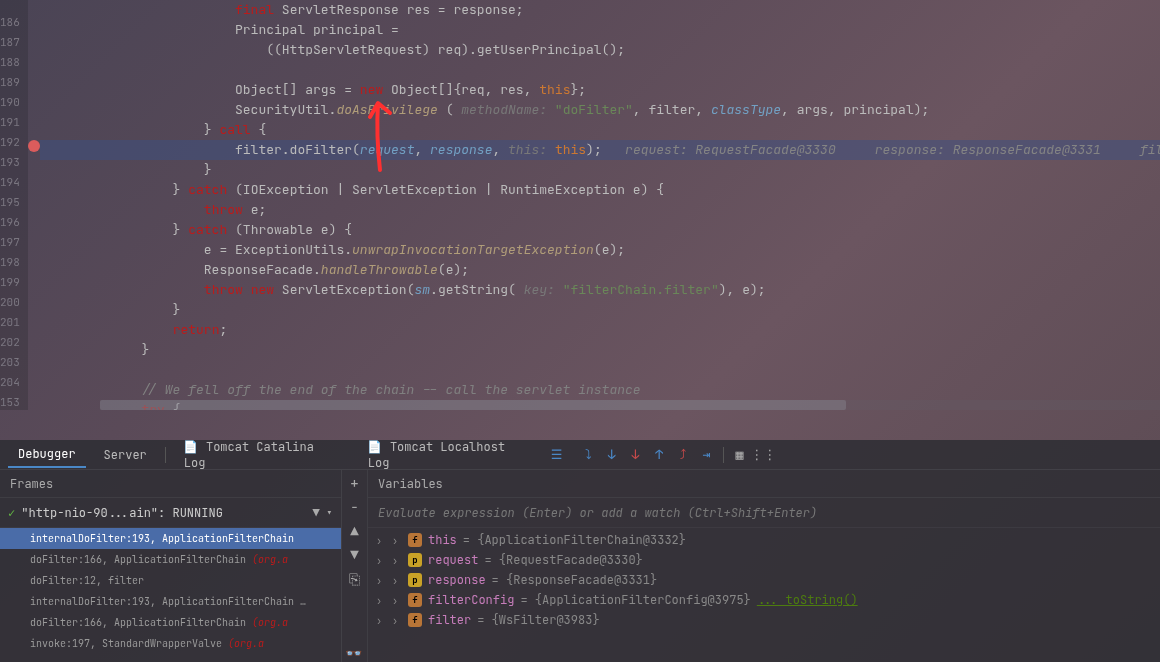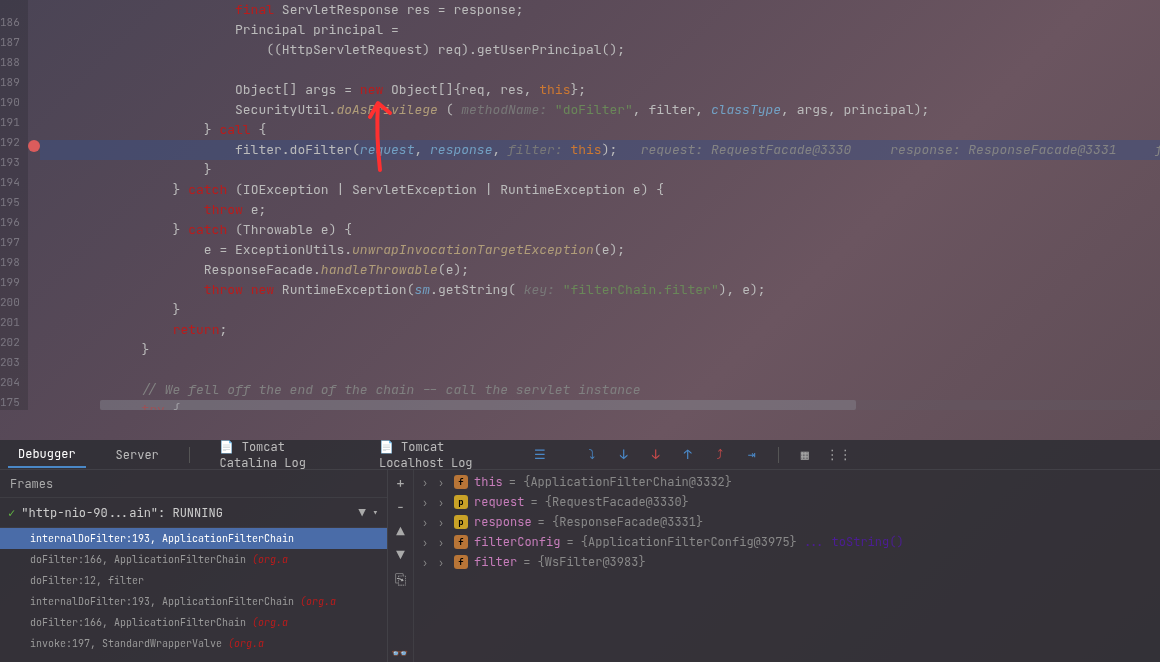--- a/index.html
+++ b/index.html
@@ -17,47 +17,47 @@
 .kw{color:#b91c1c}
 .str{color:#6a8759}
 .comment{color:#808080;font-style:italic}
 .param{color:#72a0c3;font-style:italic}
 .this{color:#cc7832}
 .method{color:#b09d79;font-style:italic}
 .hint{color:#787878;font-style:italic}
 .inline-debug{color:#848484;font-style:italic}
 .arrow{position:absolute;top:95px;left:320px;pointer-events:none;z-index:10}
 .debug-panel{position:absolute;top:440px;left:0;right:0;bottom:0;background:rgba(45,45,50,0.85);display:flex;flex-direction:column}
-.debug-tabs{height:30px;display:flex;align-items:center;padding:0 8px;gap:20px;border-bottom:1px solid rgba(80,80,85,0.5)}
+.debug-tabs{height:30px;display:flex;align-items:center;padding:0 8px;gap:8px;border-bottom:1px solid rgba(80,80,85,0.5)}
 .tab{padding:4px 10px;color:#bbb;font-size:12px;cursor:pointer}
 .tab.active{color:#fff;border-bottom:2px solid #4a88c7}
 .tab-sep{width:1px;height:16px;background:#555}
 .debug-icon{width:16px;height:16px;display:flex;align-items:center;justify-content:center;cursor:pointer;color:#aaa}
 .debug-body{flex:1;display:flex}
-.frames-panel{width:388px;border-right:1px solid rgba(80,80,85,0.5);display:flex;flex-direction:column}
+.frames-panel{width:342px;border-right:1px solid rgba(80,80,85,0.5);display:flex;flex-direction:column}
 .panel-header{height:28px;display:flex;align-items:center;padding:0 10px;color:#aaa;font-size:12px;border-bottom:1px solid rgba(80,80,85,0.4)}
 .thread-row{height:30px;display:flex;align-items:center;padding:0 8px;gap:6px;color:#ccc;font-size:12px;border-bottom:1px solid rgba(80,80,85,0.3)}
 .frame-list{flex:1;overflow-y:auto}
 .frame-item{height:21px;line-height:21px;padding:0 30px;color:#999;font-size:10px;white-space:nowrap;overflow:hidden;text-overflow:ellipsis;cursor:pointer}
 .frame-item.selected{background:#4a6ca8;color:#fff}
 .frame-item .faded{color:#b91c1c;font-style:italic}
 .vars-panel{flex:1;display:flex}
 .side-icons{width:26px;display:flex;flex-direction:column;align-items:center;padding-top:4px;gap:6px;border-right:1px solid rgba(80,80,85,0.4)}
 .side-icon{width:18px;height:18px;display:flex;align-items:center;justify-content:center;color:#aaa;cursor:pointer;font-size:14px}
 .vars-content{flex:1;display:flex;flex-direction:column}
 .eval-row{height:30px;display:flex;align-items:center;padding:0 10px;color:#777;font-size:12px;font-style:italic;border-bottom:1px solid rgba(80,80,85,0.3)}
 .var-list{flex:1;padding:2px 0}
 .var-item{height:20px;display:flex;align-items:center;padding:0 8px;gap:6px;color:#ccc;font-size:12px}
 .var-arrow{color:#888;font-size:10px;width:10px}
 .var-badge{width:14px;height:14px;border-radius:3px;display:flex;align-items:center;justify-content:center;font-size:9px;font-weight:bold;color:#000}
 .var-badge.f{background:#b87537}
 .var-badge.p{background:#c9a227}
 .var-name{color:#c77dbb}
 .var-val{color:#888}
-.var-link{color:#4c1d95;}
+.var-link{color:#4d7c0f;text-decoration:underline}
 .check{color:#62b543;font-size:12px}
 .filter-icon{color:#aaa;font-size:12px}
 .scrollbar{position:absolute;bottom:0;left:60px;right:6px;height:10px;background:rgba(100,100,110,0.2)}
 .scrollbar-thumb{position:absolute;left:0;width:70%;height:100%;background:rgba(140,140,150,0.4);border-radius:2px}
 </style>
 </head>
 <body>
 
 <div class="editor">
   <div class="gutter" id="gutter">
@@ -73,21 +73,21 @@
       <div class="line-num">195</div>
       <div class="line-num">196</div>
       <div class="line-num">197</div>
       <div class="line-num">198</div>
       <div class="line-num">199</div>
       <div class="line-num">200</div>
       <div class="line-num">201</div>
       <div class="line-num">202</div>
       <div class="line-num">203</div>
       <div class="line-num">204</div>
-      <div class="line-num">175</div>
+      <div class="line-num">153</div>
       <div class="line-num">206</div>
     </div>
   <div class="bp-col" id="bpcol">
       <div class="bp"></div>
       <div class="bp"></div>
       <div class="bp"></div>
       <div class="bp"></div>
       <div class="bp"></div>
       <div class="bp"></div>
       <div class="bp"></div>
@@ -110,28 +110,28 @@
     </div>
   <div class="fold-col"></div>
   <div class="code" id="codearea">
       <div class="code-line"><span>                        </span><span class="kw">final</span><span> ServletResponse res = response;</span></div>
       <div class="code-line"><span>                        Principal principal =</span></div>
       <div class="code-line"><span>                            ((HttpServletRequest) req).getUserPrincipal();</span></div>
       <div class="code-line"><span></span></div>
       <div class="code-line"><span>                        Object[] args = </span><span class="kw">new</span><span> Object[]{req, res, </span><span class="this">this</span><span>};</span></div>
       <div class="code-line"><span>                        SecurityUtil.</span><span class="method">doAsPrivilege</span><span> ( </span><span class="hint">methodName: </span><span class="str">"doFilter"</span><span>, filter, </span><span class="param">classType</span><span>, args, principal);</span></div>
       <div class="code-line"><span>                    } </span><span class="kw">call</span><span> {</span></div>
-      <div class="code-line hl"><span>                        filter.doFilter(</span><span class="param">request</span><span>, </span><span class="param">response</span><span>, </span><span class="hint">filter: </span><span class="this">this</span><span>);   </span><span class="inline-debug">request: RequestFacade@3330     response: ResponseFacade@3331     filt</span></div>
+      <div class="code-line hl"><span>                        filter.doFilter(</span><span class="param">request</span><span>, </span><span class="param">response</span><span>, </span><span class="hint">this: </span><span class="this">this</span><span>);   </span><span class="inline-debug">request: RequestFacade@3330     response: ResponseFacade@3331     filt</span></div>
       <div class="code-line"><span>                    }</span></div>
       <div class="code-line"><span>                } </span><span class="kw">catch</span><span> (IOException | ServletException | RuntimeException e) {</span></div>
       <div class="code-line"><span>                    </span><span class="kw">throw</span><span> e;</span></div>
       <div class="code-line"><span>                } </span><span class="kw">catch</span><span> (Throwable </span><span>e</span><span>) {</span></div>
       <div class="code-line"><span>                    </span><span>e</span><span> = ExceptionUtils.</span><span class="method">unwrapInvocationTargetException</span><span>(</span><span>e</span><span>);</span></div>
       <div class="code-line"><span>                    ResponseFacade.</span><span class="method">handleThrowable</span><span>(</span><span>e</span><span>);</span></div>
-      <div class="code-line"><span>                    </span><span class="kw">throw</span><span> </span><span class="kw">new</span><span> RuntimeException(</span><span class="param">sm</span><span>.getString( </span><span class="hint">key: </span><span class="str">"filterChain.filter"</span><span>), </span><span>e</span><span>);</span></div>
+      <div class="code-line"><span>                    </span><span class="kw">throw</span><span> </span><span class="kw">new</span><span> ServletException(</span><span class="param">sm</span><span>.getString( </span><span class="hint">key: </span><span class="str">"filterChain.filter"</span><span>), </span><span>e</span><span>);</span></div>
       <div class="code-line"><span>                }</span></div>
       <div class="code-line"><span>                </span><span class="kw">return</span><span>;</span></div>
       <div class="code-line"><span>            }</span></div>
       <div class="code-line"><span></span></div>
       <div class="code-line"><span>            </span><span class="comment">// We fell off the end of the chain -- call the servlet instance</span></div>
       <div class="code-line"><span>            </span><span class="kw">try</span><span> {</span></div>
       <svg class="arrow" width="40" height="80">
         <path d="M 20 75 Q 16 40 18 8 L 10 22 M 18 8 L 30 18" stroke="#ff3030" stroke-width="4" fill="none" stroke-linecap="round"></path>
       </svg>
       <div class="scrollbar">
@@ -183,20 +183,22 @@
       <div class="side-icons">
         <div class="side-icon">+</div>
         <div class="side-icon">−</div>
         <div class="side-icon">▲</div>
         <div class="side-icon">▼</div>
         <div class="side-icon">⎘</div>
         <div style="flex:1"></div>
         <div class="side-icon">👓</div>
       </div>
       <div class="vars-content">
+        <div class="panel-header">Variables</div>
+        <div class="eval-row">Evaluate expression (Enter) or add a watch (Ctrl+Shift+Enter)</div>
         <div class="var-list" id="varlist">
             <div class="var-item">
               <span class="var-arrow">›</span>
               <span class="var-arrow">›</span>
               <span class="var-badge f">f</span> 
               <span class="var-name">this</span> 
               <span class="var-val">= {ApplicationFilterChain@3332}</span>
             </div>
             <div class="var-item">
               <span class="var-arrow">›</span>

